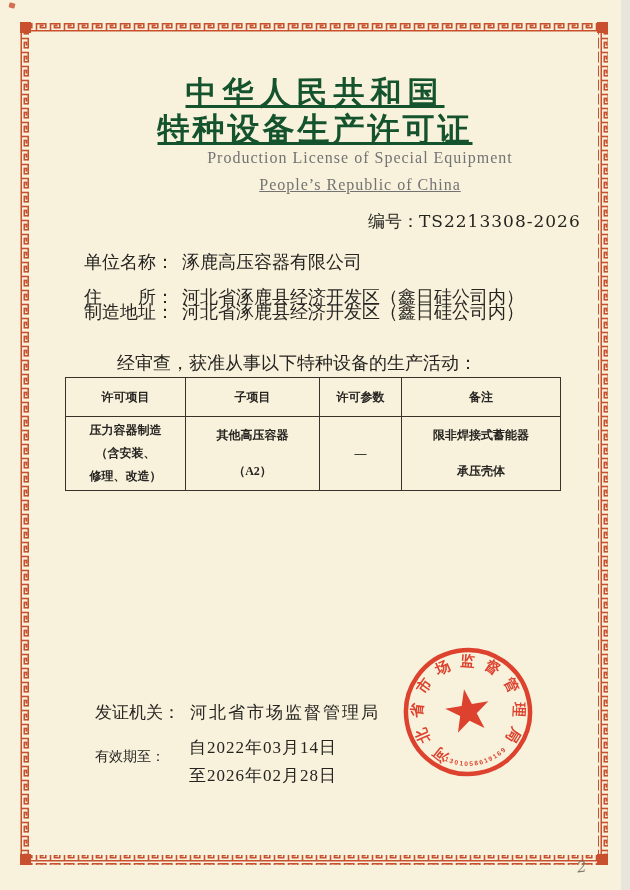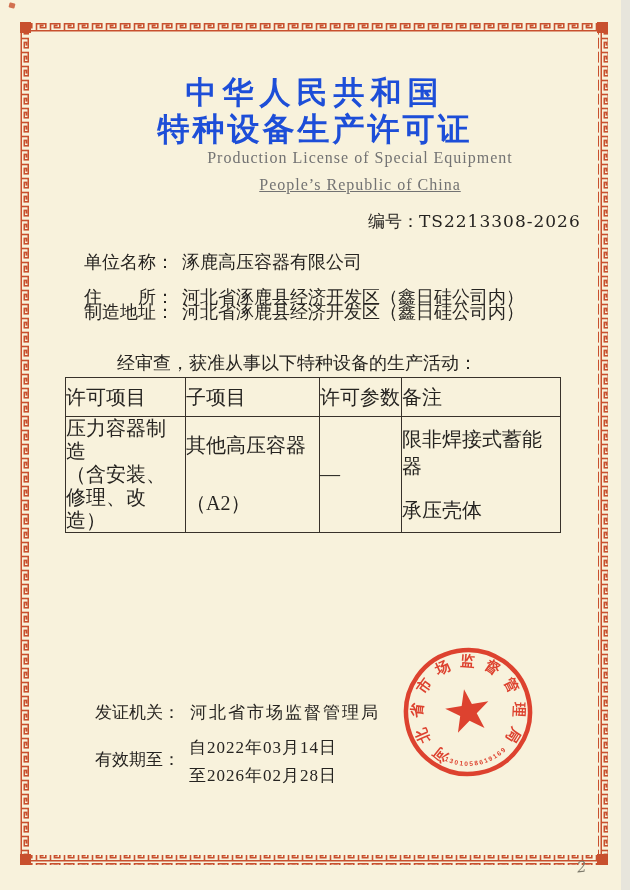--- a/index.html
+++ b/index.html
@@ -6,49 +6,49 @@
   .paper{
     position:relative;width:630px;height:890px;overflow:hidden;
     background:#f8f2dc;
     font-family:"Liberation Serif", serif;
     color:#262421;
   }
   .scan-edge{position:absolute;right:0;top:0;width:9px;height:100%;background:#e7e5dc;}
   .speck{position:absolute;left:9px;top:3px;width:6px;height:5px;background:#c8502e;opacity:.8;transform:rotate(15deg);border-radius:1px;}
   .frame{position:absolute;left:20px;top:22px;}
   .center{position:absolute;left:0;width:100%;text-align:center;}
-  .title-cn{font-family:"Liberation Sans", sans-serif;font-weight:bold;color:#1d4ed8;}
+  .title-cn{font-family:"Liberation Sans", sans-serif;font-weight:bold;color:#14532d;text-decoration:underline;}
   .t1{top:72px;font-size:31px;letter-spacing:6px;}
   .t2{top:108px;font-size:32px;letter-spacing:3px;}
   .eng{color:#737373;font-size:16px;letter-spacing:1px;margin-left:45px;}
   .e1{top:149px;}
   .e2{top:176px;text-decoration:underline;}
   .license-no{position:absolute;left:368px;top:210px;font-size:17px;}
   .license-no .val{font-family:"DejaVu Serif", serif;letter-spacing:1px;}
   .field{position:absolute;left:84px;font-size:18px;white-space:nowrap;}
   .f0{top:250px;} .f1{top:285px;} .f2{top:300px;text-align:right;}
   .field .lbl{margin-right:8px;}
   .note{position:absolute;left:117px;top:351px;font-size:18px;}
   table.lic{
     position:absolute;left:65px;top:377px;width:491px;
     border-collapse:collapse;table-layout:fixed;
   }
   table.lic th, table.lic td{
-    border:1.6px solid #38322a;font-weight:normal;
-    font-size:20px;text-align:left;vertical-align:middle;padding:0;
+    border:1.6px solid #38322a;font-weight:bold;
+    font-size:12px;text-align:center;vertical-align:middle;padding:0;
   }
   table.lic th{height:38px;}
   table.lic td{height:73px;}
   .c0{width:119px;} .c1{width:133px;} .c2{width:81px;} .c3{width:158px;}
   .cell-lines{display:flex;flex-direction:column;justify-content:center;height:100%;line-height:23px;}
   .cell-spread{display:flex;flex-direction:column;justify-content:space-around;height:100%;padding:6px 0;}
   .dash{font-size:18px;}
   .issuer{position:absolute;left:95px;top:701px;font-size:17px;white-space:nowrap;}
   .issuer .val{margin-left:10px;letter-spacing:2px;}
-  .valid-lbl{position:absolute;left:95px;top:748px;font-size:17px;}
+  .valid-lbl{position:absolute;left:95px;top:748px;font-size:14px;}
   .valid-dates{position:absolute;left:178px;top:734px;font-size:17px;line-height:28px;letter-spacing:1px;margin-left:11px;}
   .issue-date{position:absolute;left:352px;top:782px;font-size:17px;white-space:nowrap;z-index:1;}
   .seal{position:absolute;left:388px;top:632px;width:160px;height:160px;mix-blend-mode:multiply;opacity:.92;z-index:2;}
   .seal text{font-family:"Liberation Sans", sans-serif;}
   .page-num{position:absolute;left:577px;top:858px;font-size:15px;font-style:italic;color:#7d7a6c;font-family:"DejaVu Serif", serif;transform:rotate(-6deg);}
 </style>
 </head>
 <body>
 
 <div class="paper">

